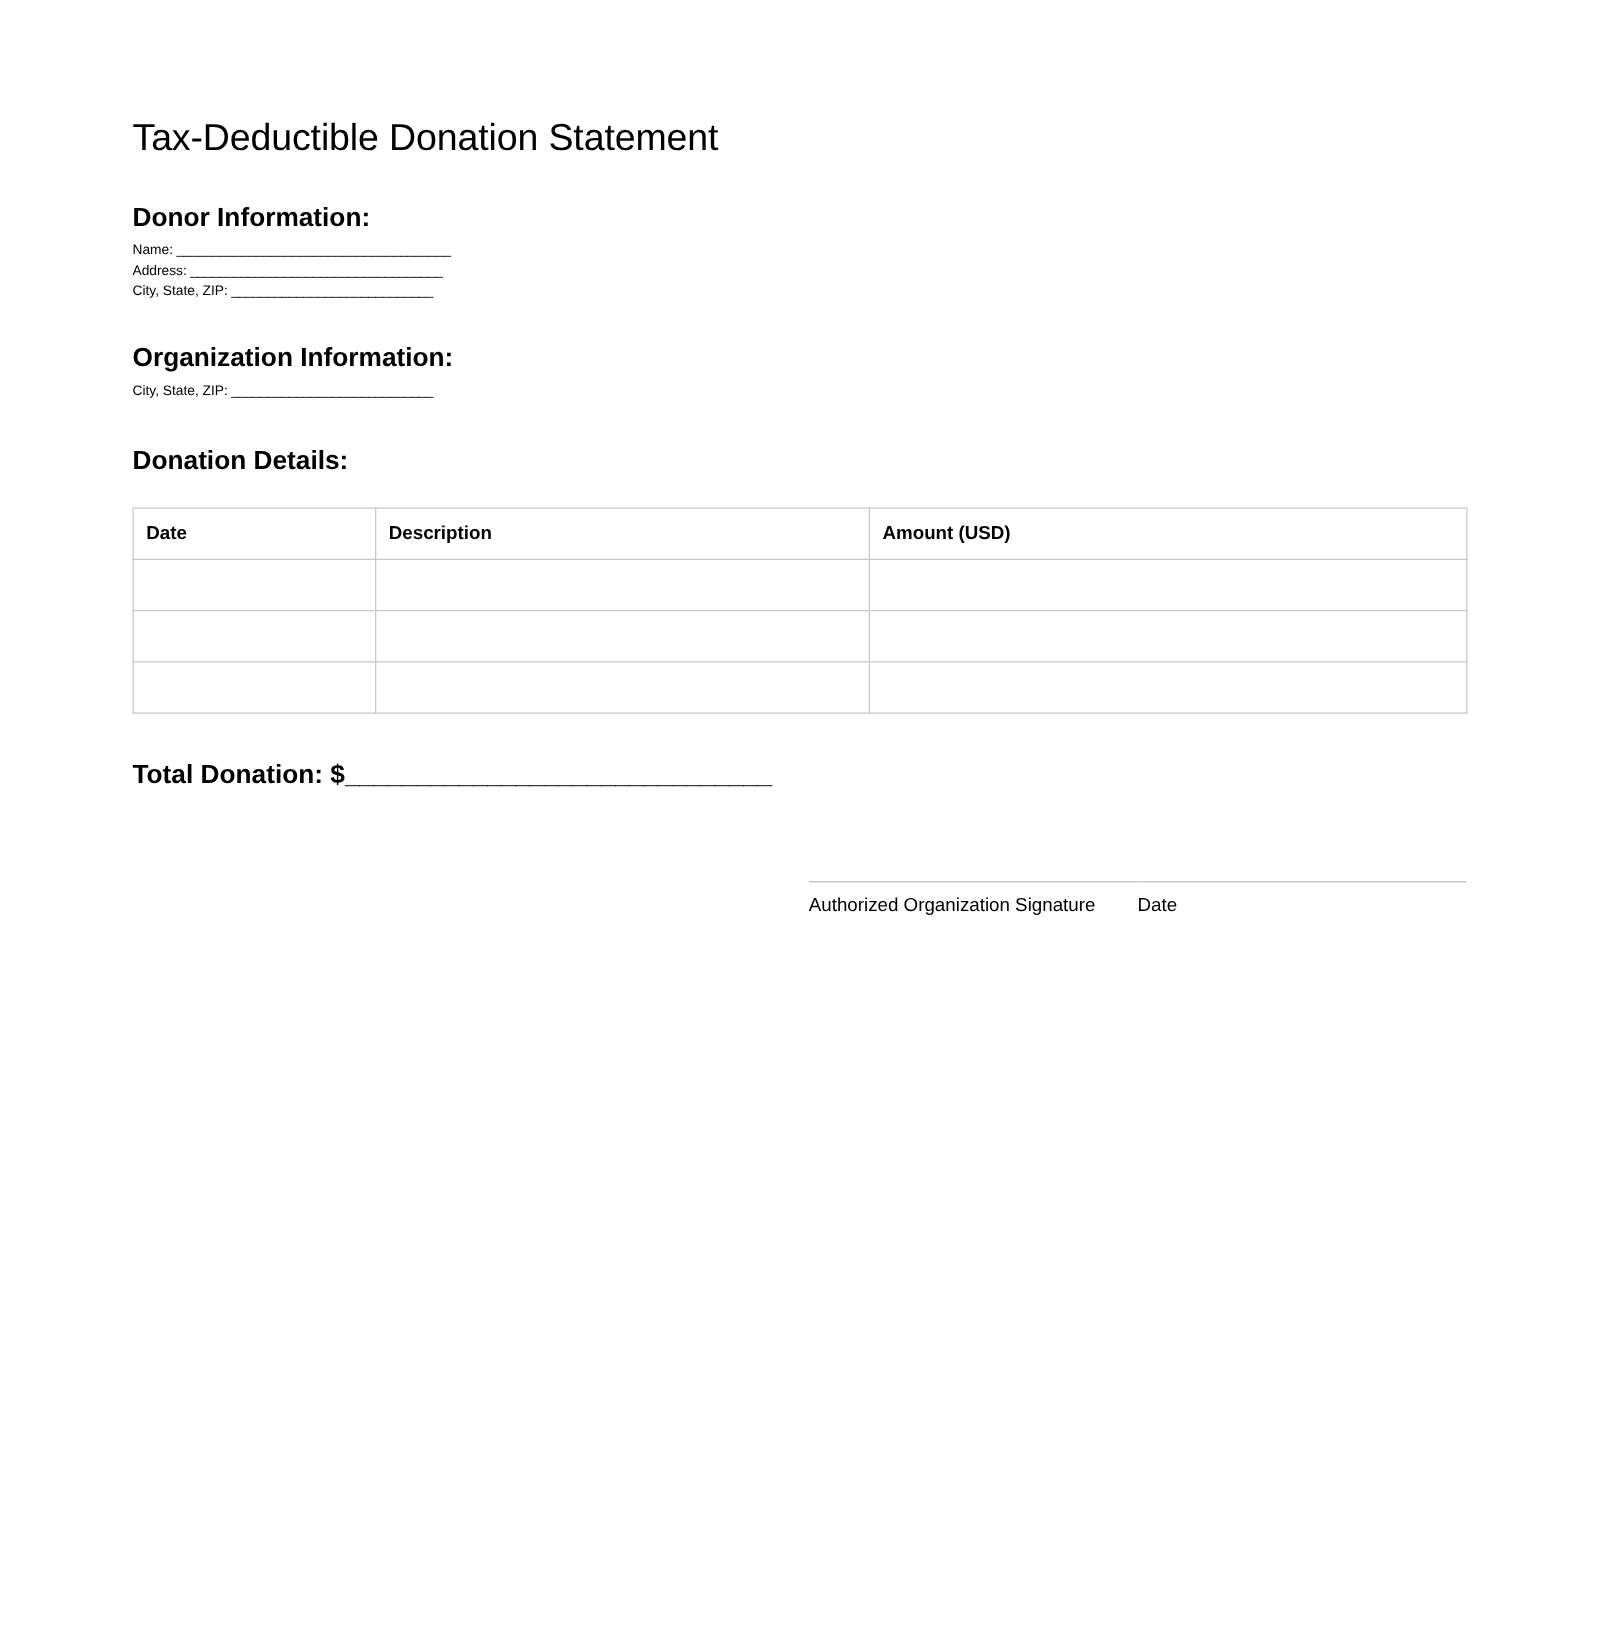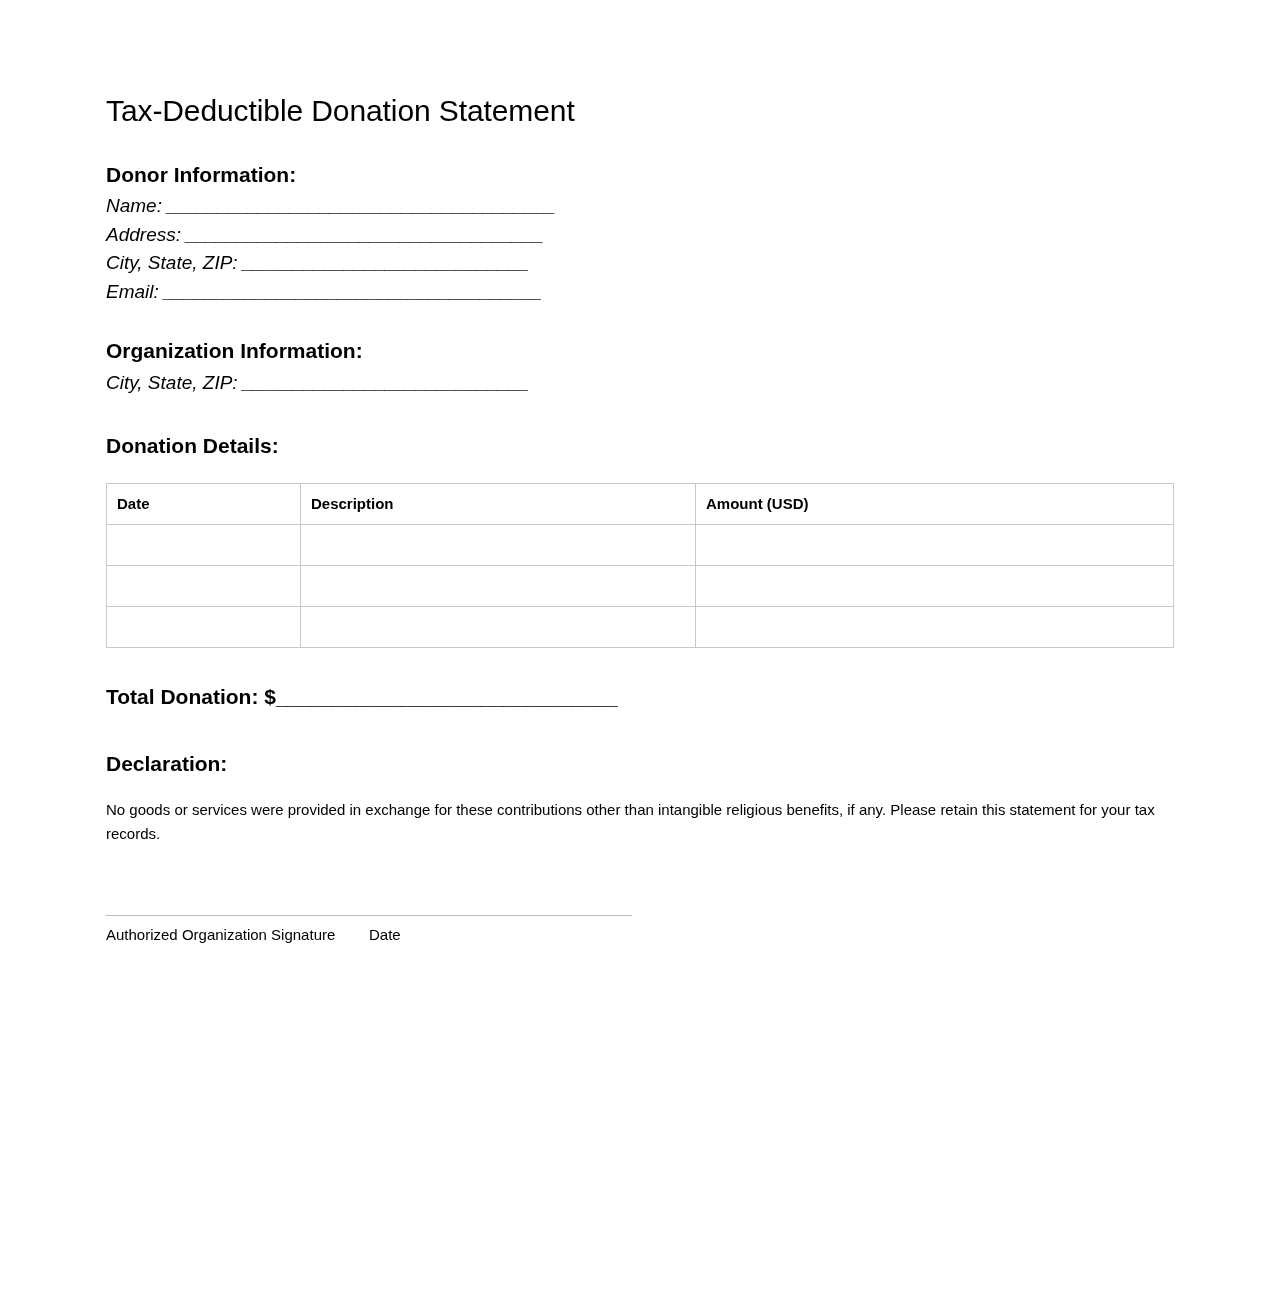--- a/index.html
+++ b/index.html
@@ -29,25 +29,24 @@
     margin: 0 0 32px 0;
     letter-spacing: -0.1px;
   }
   .section-heading {
     font-size: 21px;
     font-weight: bold;
     margin: 0 0 3px 0;
     line-height: 1.42;
   }
   .field-line {
-    font-size: 19px;
+    font-size: 11px;
     line-height: 1.5;
     white-space: pre;
     margin: 0;
-    font-style: italic;
   }
   .blank {
     letter-spacing: -0.35px;
   }
   .section-block { margin: 0 0 30px 0; }
   .section-block.org { margin-bottom: 33px; }
 
   
   .details-heading { margin: 0 0 22px 0; }
   table.donations {
@@ -92,21 +91,21 @@
     line-height: 1.62;
     margin: 19px 0 0 0;
     width: 1067px;
   }
 
   
   .sig-area {
     margin: 69px 0 0 0;
     width: 1067px;
     display: flex;
-    justify-content: flex-start;
+    justify-content: flex-end;
   }
   .sig-block { width: 263px; }
   .sig-rule {
     border-top: 1px solid #bdbdbd;
     height: 0;
     font-size: 0;
     line-height: 0;
   }
   .sig-label {
     font-size: 15px;
@@ -119,21 +118,20 @@
 
 <div class="page">
 
   <h1 class="doc-title">Tax-Deductible Donation Statement</h1>
 
   <div class="section-block">
     <div class="section-heading">Donor Information:</div>
     <div class="field-line"><span>Name:</span><span class="blank"> ______________________________________</span></div>
     <div class="field-line"><span>Address:</span><span class="blank"> ___________________________________</span></div>
     <div class="field-line"><span>City, State, ZIP:</span><span class="blank"> ____________________________</span></div>
-    <div class="field-line"><span>Email:</span><span class="blank"> _____________________________________</span></div>
   </div>
 
   <div class="section-block org">
     <div class="section-heading">Organization Information:</div>
     <div class="field-line"><span>City, State, ZIP:</span><span class="blank"> ____________________________</span></div>
   </div>
 
   <div>
     <div class="section-heading details-heading">Donation Details:</div>
 
@@ -165,24 +163,20 @@
           <td></td>
           <td></td>
           <td></td>
         </tr>
       </tbody>
     </table>
   </div>
 
   <div class="total-row"><span>Total Donation: $</span><span class="total-blank">______________________________</span></div>
 
-  <div>
-    <div class="section-heading decl-heading">Declaration:</div>
-    <p class="decl-body">No goods or services were provided in exchange for these contributions other than intangible religious benefits, if any. Please retain this statement for your tax records.</p>
-  </div>
 
   <div class="sig-area">
     <div class="sig-block">
       <div class="sig-rule"></div>
       <div class="sig-label">Authorized Organization Signature</div>
     </div>
     <div class="sig-block">
       <div class="sig-rule"></div>
       <div class="sig-label">Date</div>
     </div>

